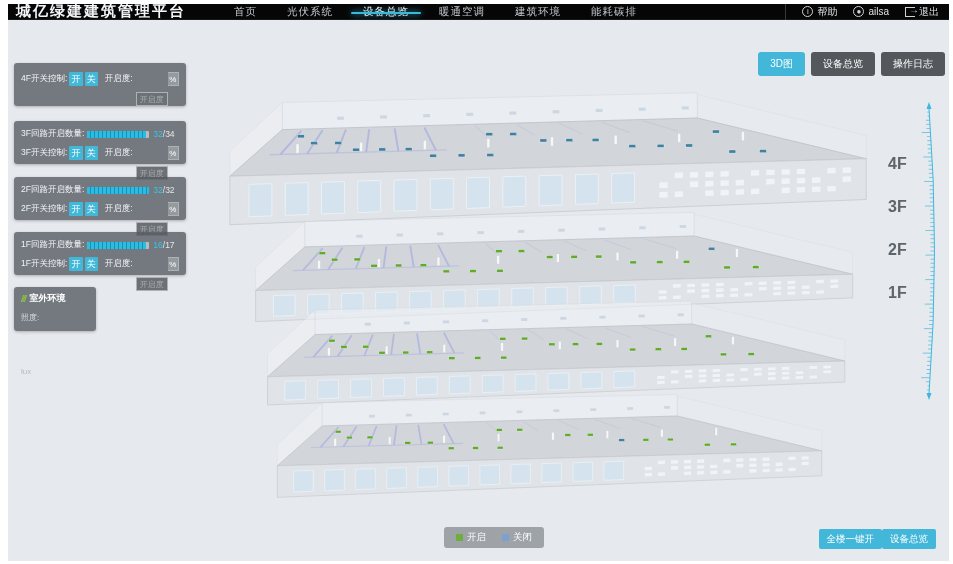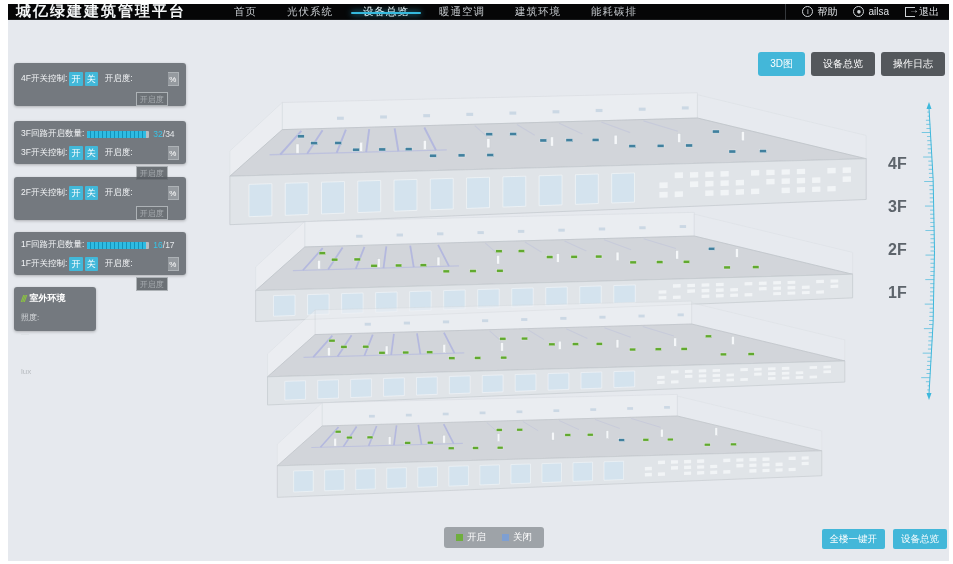--- a/index.html
+++ b/index.html
@@ -66,21 +66,21 @@
   
   .flabel { position:absolute; left:860px; width:20px; color:#5d646b; font-size:16px; font-weight:bold;margin-left:20px; }
 
   
   .legend { position:absolute; left:436px; top:523px; height:21px; padding:0 12px;
             background:rgba(130,136,142,0.72); border-radius:3px; display:flex; align-items:center; gap:16px; }
   .leg-item { display:flex; align-items:center; gap:4px; color:#fff; font-size:9.5px; white-space:nowrap; }
   .leg-sq { width:7px; height:7px; display:inline-block; }
 
   
-  .bulk { position:absolute; top:525px; right:2px; display:flex; gap:8px; }
+  .bulk { position:absolute; top:525px; right:13px; display:flex; gap:0; }
   .bbtn { height:20px; padding:0 8px; border:none; border-radius:2px; background:#43b7d9; color:#fff;
           font-size:9.5px; cursor:pointer; font-family:inherit; white-space:nowrap; }
 
   
   .bsvg { position:absolute; left:192px; top:82px; }
   .ruler { position:absolute; left:897px; top:96px; }
 </style>
 </head>
 <body>
 
@@ -600,20 +600,27 @@
       <span class="p-lbl">3F开关控制:</span>
       <button class="sw">开</button>
       <button class="sw">关</button>
       <span class="p-lbl gap8">开启度:</span>
       <input class="deg" placeholder="开启度" style="">
       <button class="pct">%</button>
     </div>
   </div>
 
   <div class="floor-panel" style="top:173px">
+    <div class="p-row">
+      <span class="p-lbl">2F回路开启数量:</span>
+      <span class="pbar">
+          <span class="pfill" style="width: 100%;"></span>
+        </span>
+      <span class="pval"><b>32</b><i>/</i><span>32</span></span>
+    </div>
     <div class="p-row" style="margin-top:3px">
       <span class="p-lbl">2F开关控制:</span>
       <button class="sw">开</button>
       <button class="sw">关</button>
       <span class="p-lbl gap8">开启度:</span>
       <input class="deg" placeholder="开启度" style="">
       <button class="pct">%</button>
     </div>
   </div>
 

